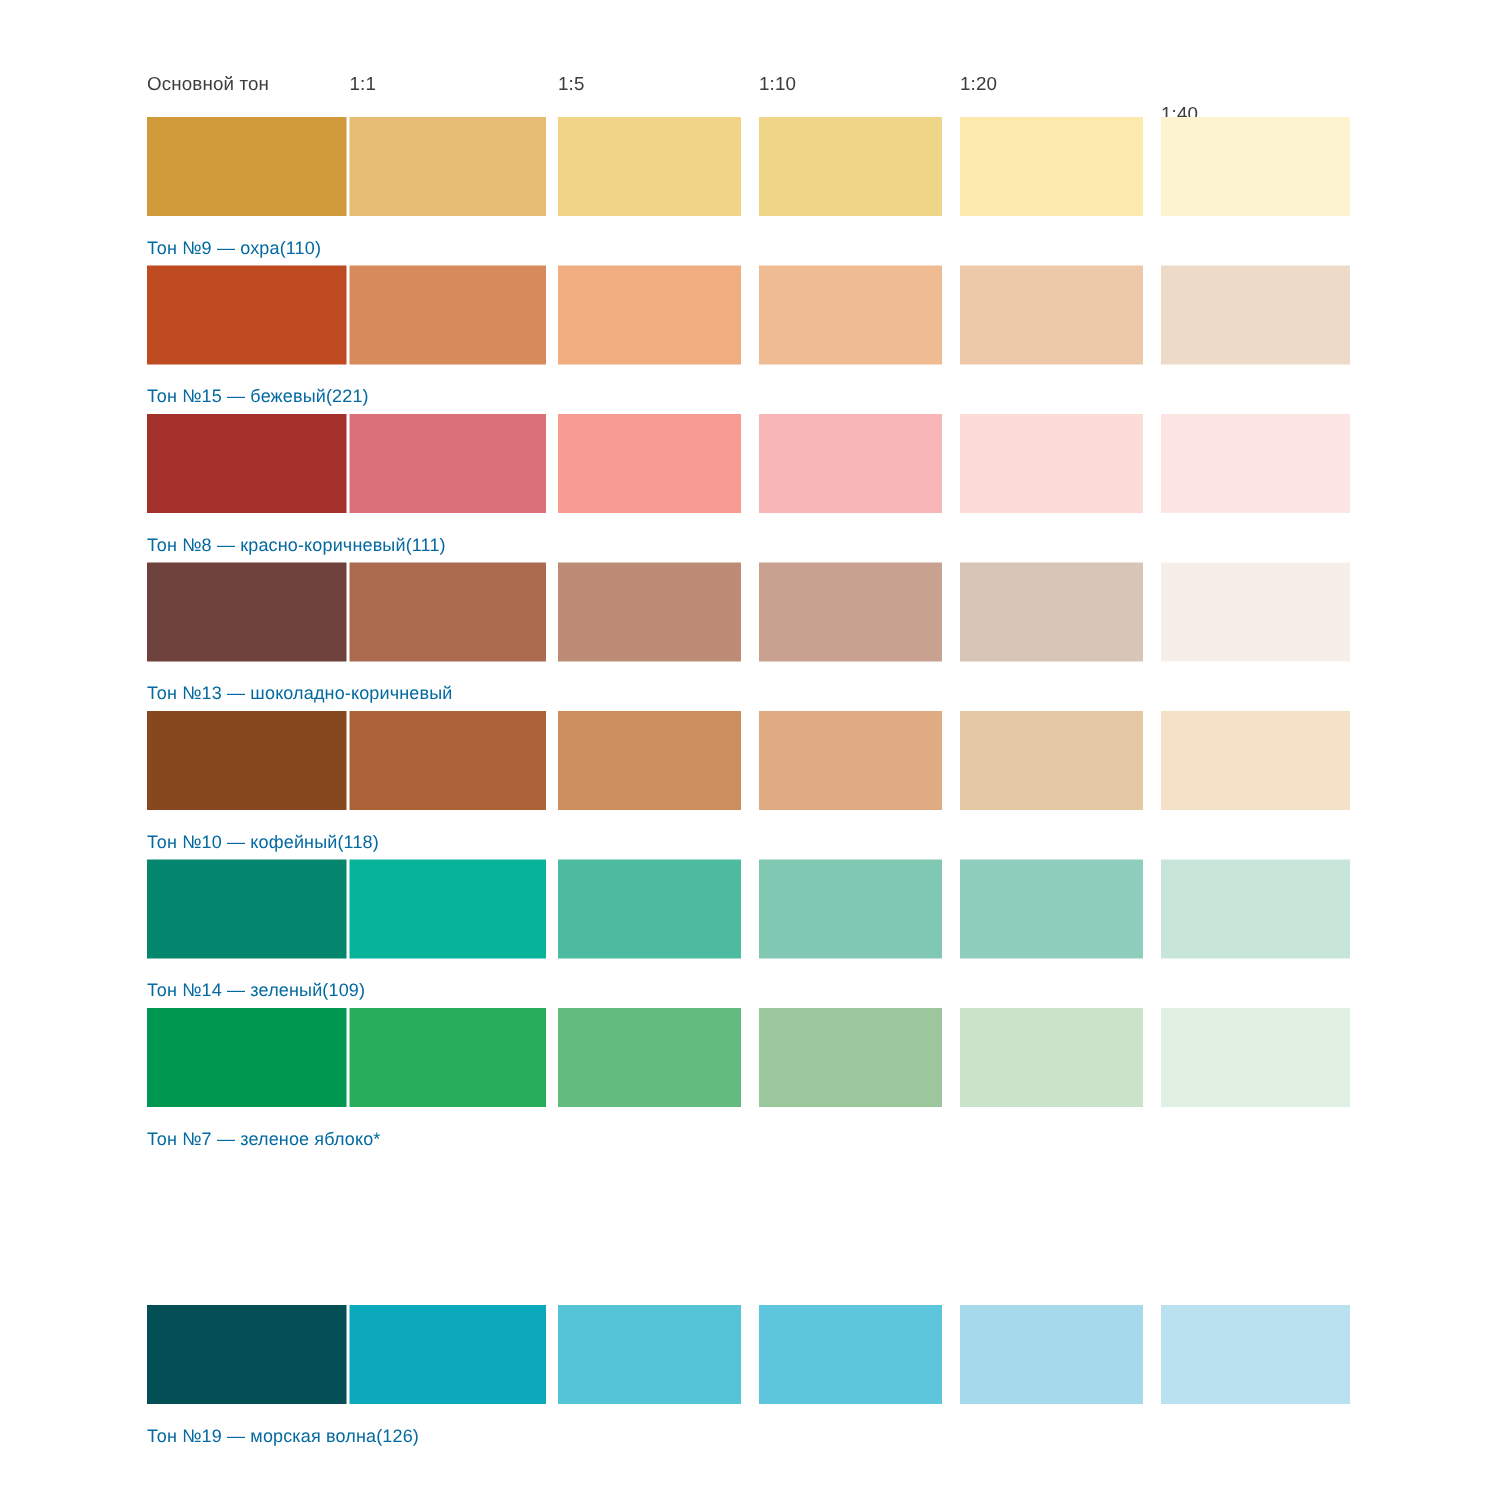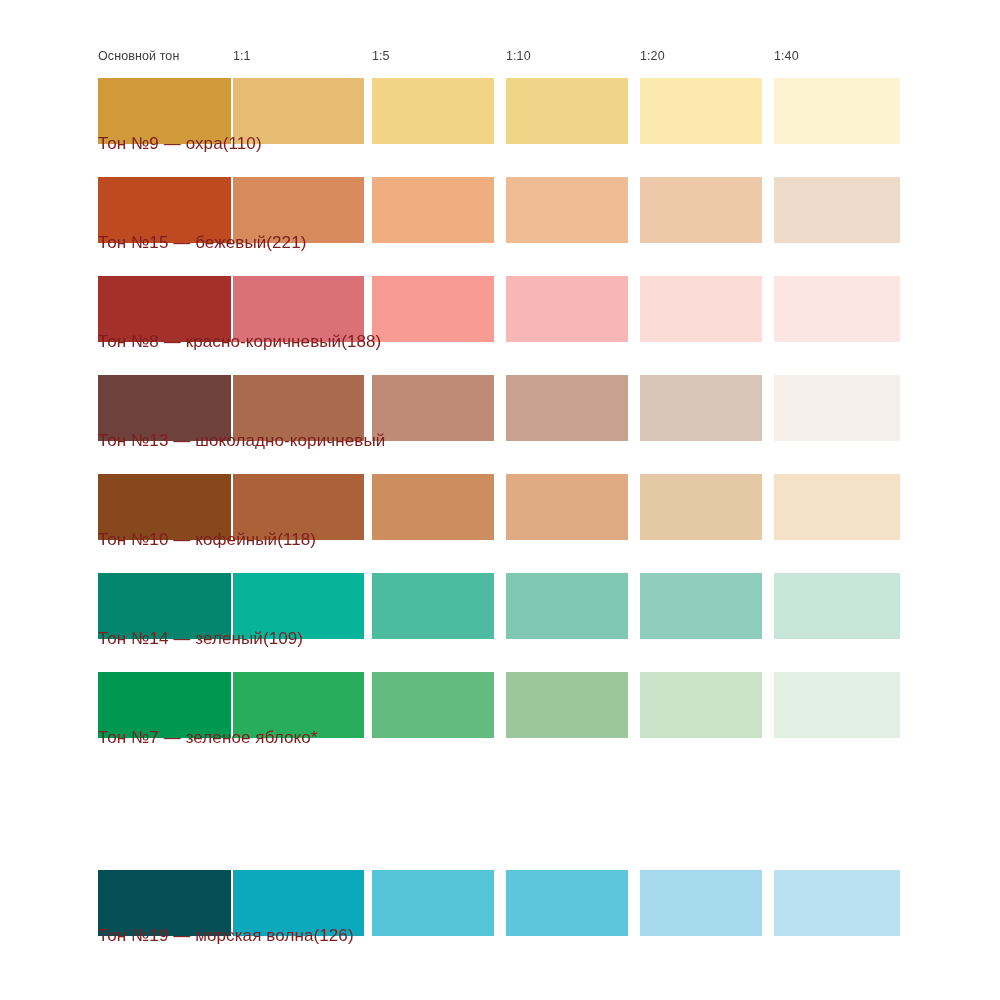--- a/index.html
+++ b/index.html
@@ -67,40 +67,40 @@
   .swatch {
     position: absolute;
     top: 0;
     height: 66px;
     box-sizing: border-box;
   }
 
   .row-label {
     position: absolute;
     left: 98px;
-    top: 56px;
-    font-size: 17px;
+    top: 77px;
+    font-size: 12px;
     line-height: 20px;
-    color: #7f1d1d;
+    color: #0369a1;
     white-space: nowrap;
     letter-spacing: 0.1px;
   }
 </style>
 </head>
 <body>
 
 <div id="chart-root">
 
   <div class="header-row">
       <div class="header-cell" style="left: 0px;">Основной тон</div>
       <div class="header-cell" style="left: 135px;">1:1</div>
       <div class="header-cell" style="left: 274px; text-align: right;">1:5</div>
       <div class="header-cell" style="left: 408px;">1:10</div>
       <div class="header-cell" style="left: 542px;">1:20</div>
-      <div class="header-cell" style="left: 676px;">1:40</div>
+      <div class="header-cell" style="left: 676px; margin-top: 20px;">1:40</div>
     </div>
 
   <div class="rows-area">
       <div class="tone-row" style="top: 78px;">
         <div class="swatch-strip">
           <div class="swatch" style="left: 0px; width: 133px; background: rgb(208, 154, 59);"></div>
           <div class="swatch" style="left: 135px; width: 131px; background: rgb(229, 188, 114);"></div>
           <div class="swatch" style="left: 274px; width: 122px; background: rgb(241, 212, 134);"></div>
           <div class="swatch" style="left: 408px; width: 122px; background: rgb(239, 213, 136);"></div>
           <div class="swatch" style="left: 542px; width: 122px; background: rgb(251, 233, 174);"></div>
@@ -121,21 +121,21 @@
       </div>
       <div class="tone-row" style="top: 276px;">
         <div class="swatch-strip">
           <div class="swatch" style="left: 0px; width: 133px; background: rgb(163, 48, 43);"></div>
           <div class="swatch" style="left: 135px; width: 131px; background: rgb(218, 112, 120);"></div>
           <div class="swatch" style="left: 274px; width: 122px; background: rgb(248, 156, 147);"></div>
           <div class="swatch" style="left: 408px; width: 122px; background: rgb(249, 182, 182);"></div>
           <div class="swatch" style="left: 542px; width: 122px; background: rgb(251, 220, 214);"></div>
           <div class="swatch" style="left: 676px; width: 126px; background: rgb(252, 229, 227);"></div>
         </div>
-        <div class="row-label">Тон №8 — красно-коричневый(188)</div>
+        <div class="row-label">Тон №8 — красно-коричневый(111)</div>
       </div>
       <div class="tone-row" style="top: 375px;">
         <div class="swatch-strip">
           <div class="swatch" style="left: 0px; width: 133px; background: rgb(110, 65, 61);"></div>
           <div class="swatch" style="left: 135px; width: 131px; background: rgb(169, 106, 78);"></div>
           <div class="swatch" style="left: 274px; width: 122px; background: rgb(190, 139, 119);"></div>
           <div class="swatch" style="left: 408px; width: 122px; background: rgb(201, 161, 145);"></div>
           <div class="swatch" style="left: 542px; width: 122px; background: rgb(217, 196, 184);"></div>
           <div class="swatch" style="left: 676px; width: 126px; background: rgb(246, 238, 232);"></div>
         </div>

